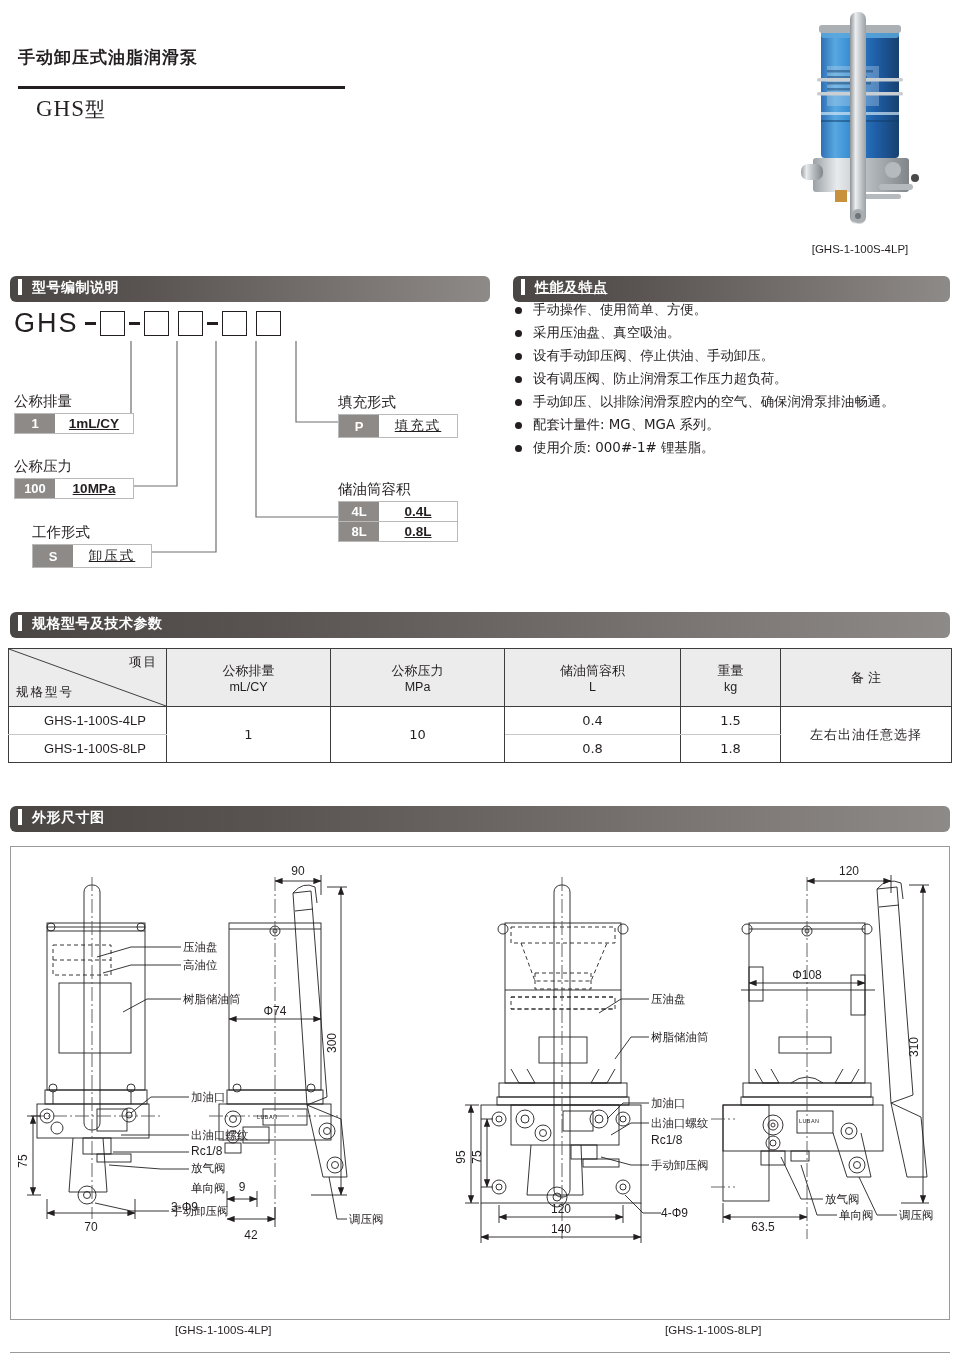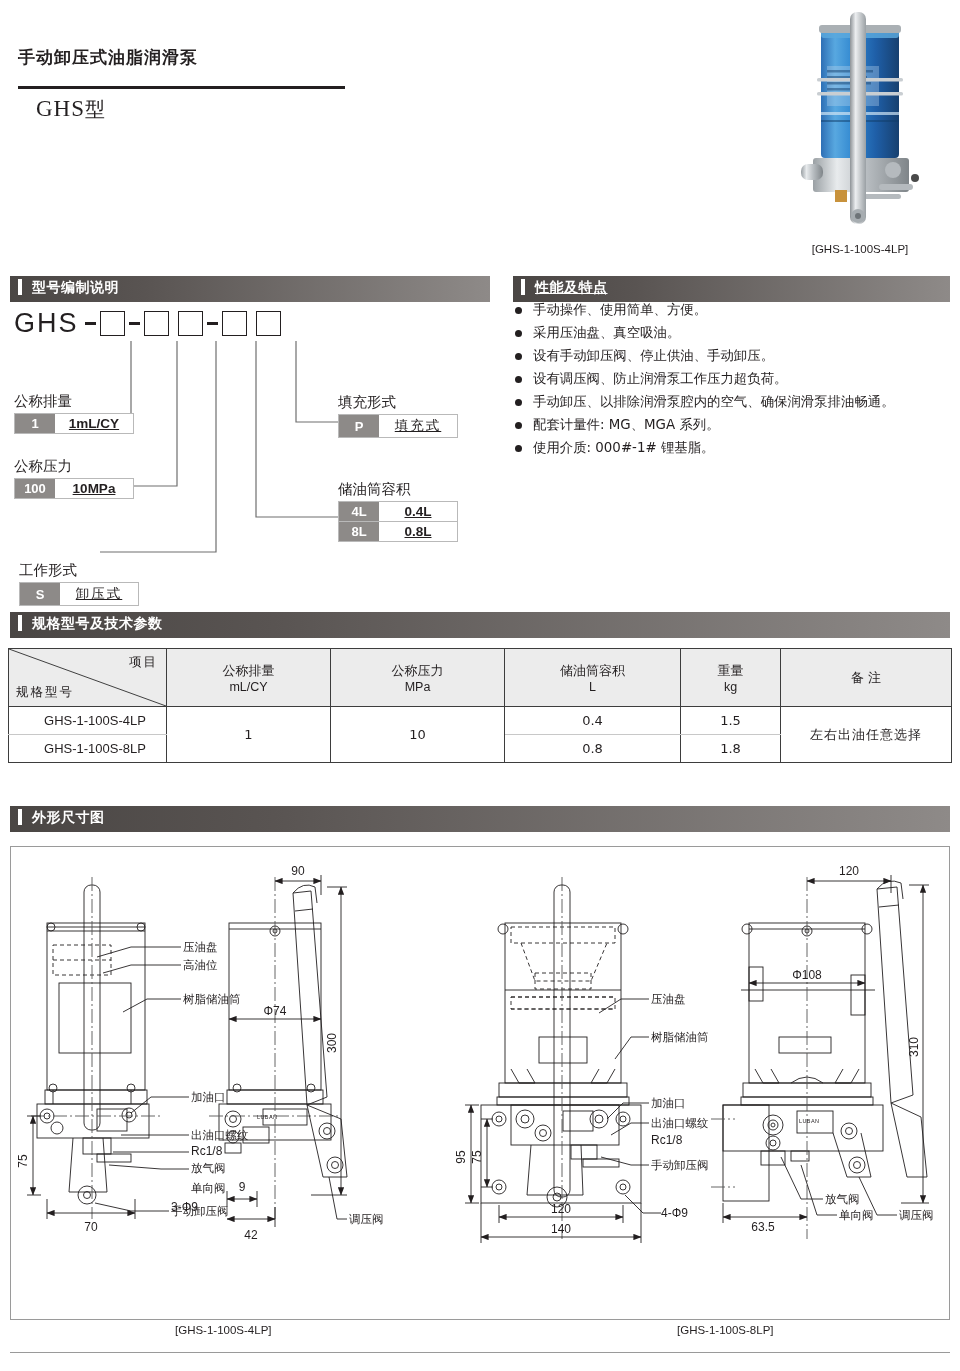--- a/index.html
+++ b/index.html
@@ -38,21 +38,21 @@
     position:absolute; left:760px; top:243px; width:200px; text-align:center;
     font-family:"Liberation Sans",sans-serif; font-size:11.5px; color:#231f20;
   }
 
   
   .sec-bar {
     position:absolute; height:26px;
     background:linear-gradient(to right,#4a4644 0%,#595452 28%,#8e8a88 100%);
     color:#ffffff; font-family:"DejaVu Sans","Liberation Sans",sans-serif;
     font-size:14px; font-weight:bold; line-height:22px;
-    padding-left:22px; letter-spacing:.5px;
+    padding-left:22px; letter-spacing:.5px;border-radius:6px;
   }
   .sec-bar::before{
     content:""; position:absolute; left:8px; top:3px; width:4px; height:16px;
     background:#ffffff;
   }
 
   
   .code-area { position:absolute; left:0px; top:300px; width:500px; height:270px; }
   .code-row { position:absolute; left:14px; top:8px; display:flex; align-items:center; }
   .code-ghs {
@@ -124,21 +124,21 @@
   .draw-box {
     position:absolute; left:10px; top:846px; width:940px; height:474px;
     border:1px solid #9a9a9a; background:#ffffff;
   }
   svg.dwg { position:absolute; left:0; top:0; }
   .cap-row { position:absolute; left:10px; top:1324px; width:940px; height:20px; }
   .cap-row span {
     position:absolute; font-family:"Liberation Sans",sans-serif; font-size:11.5px; color:#231f20;
   }
   .cap-l { left:165px; }
-  .cap-r { left:655px;margin-left:12px; }
+  .cap-r { left:655px; }
   .foot-rule { position:absolute; left:10px; top:1352px; width:940px; height:1px; background:#9a9a9a; }
 </style>
 </head>
 <body>
 
 <div class="page-head">
   <div class="title-cn">手动卸压式油脂润滑泵</div>
   <div class="title-rule"></div>
   <div class="title-sub">
     <span>GHS</span><span class="cjk">型</span>
@@ -239,21 +239,21 @@
   </div>
 
   <div class="lblgrp" style="left:14px; top:157px;">
     <div class="cap">公称压力</div>
     <div class="kv">
       <div class="k">100</div>
       <div class="v">10MPa</div>
     </div>
   </div>
 
-  <div class="lblgrp" style="left:19px; top:223px;margin-top:38px;">
+  <div class="lblgrp" style="left:32px; top:223px;">
     <div class="cap">工作形式</div>
     <div class="kv">
       <div class="k">S</div>
       <div class="v cjk">卸压式</div>
     </div>
   </div>
 
   <div class="lblgrp" style="left:338px; top:93px;">
     <div class="cap">填充形式</div>
     <div class="kv">

